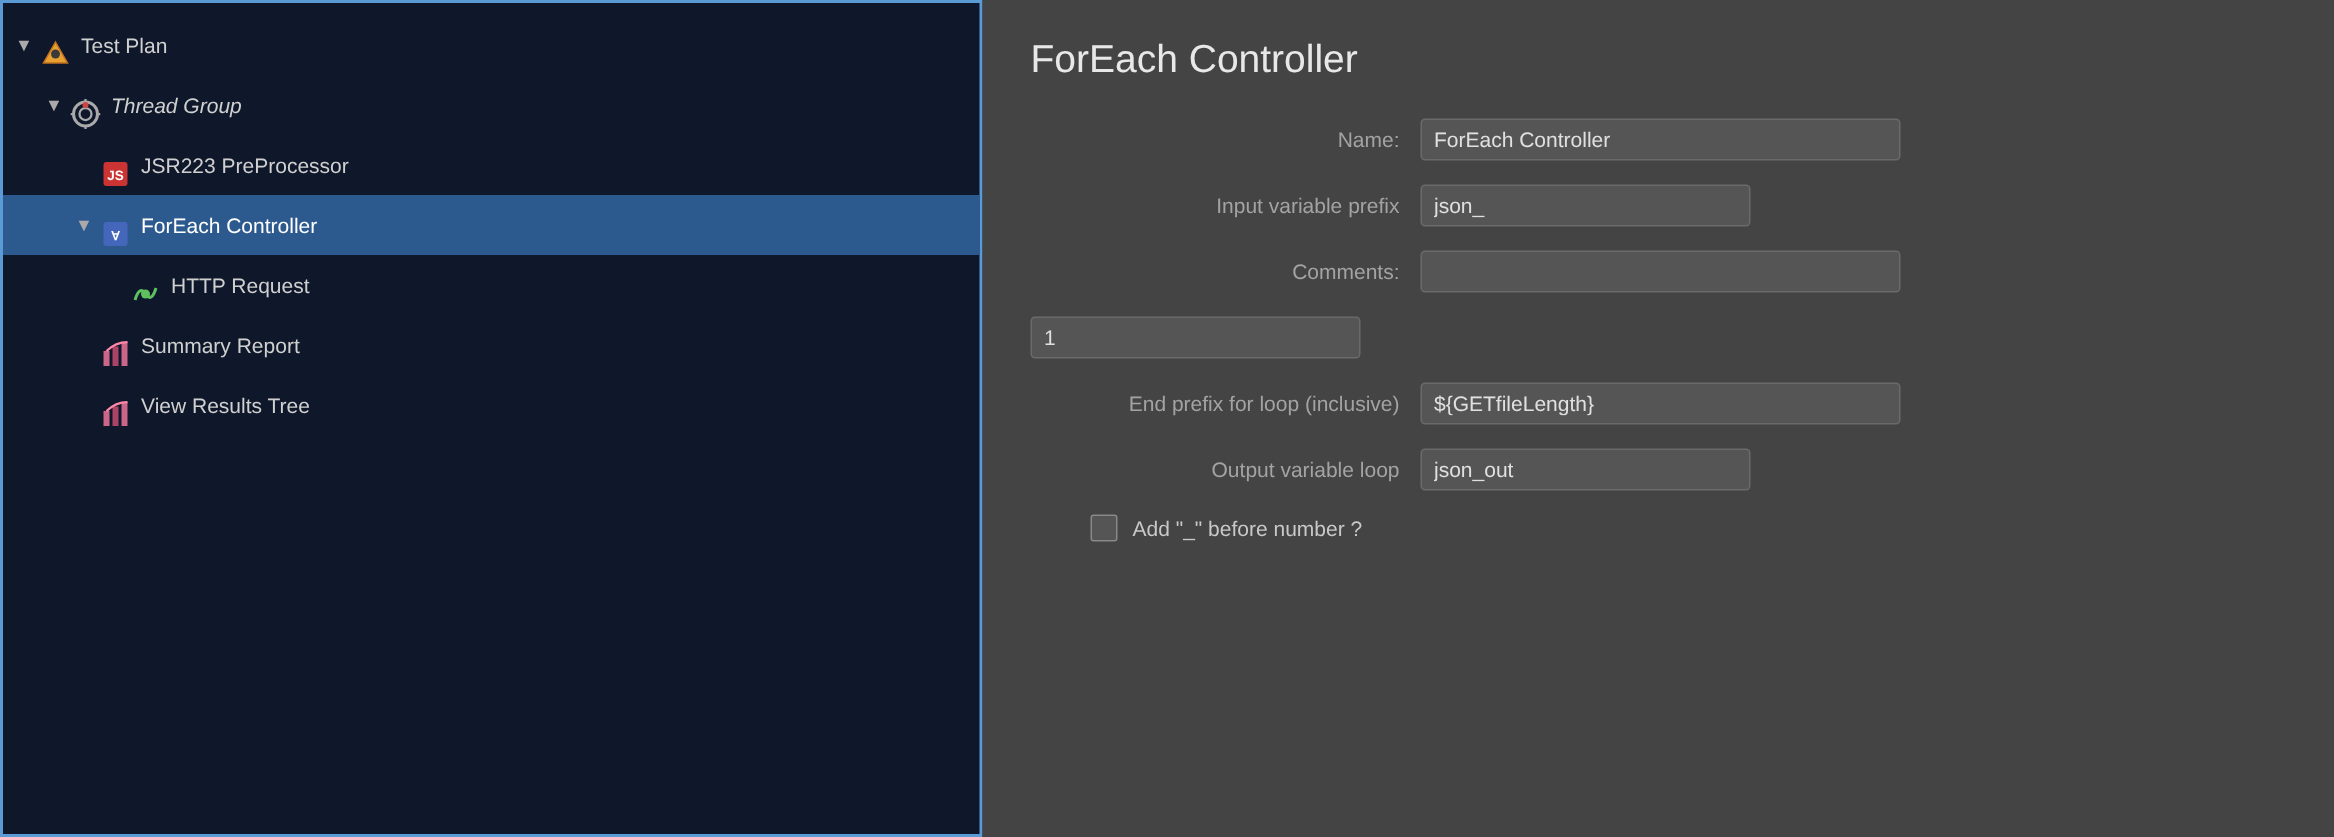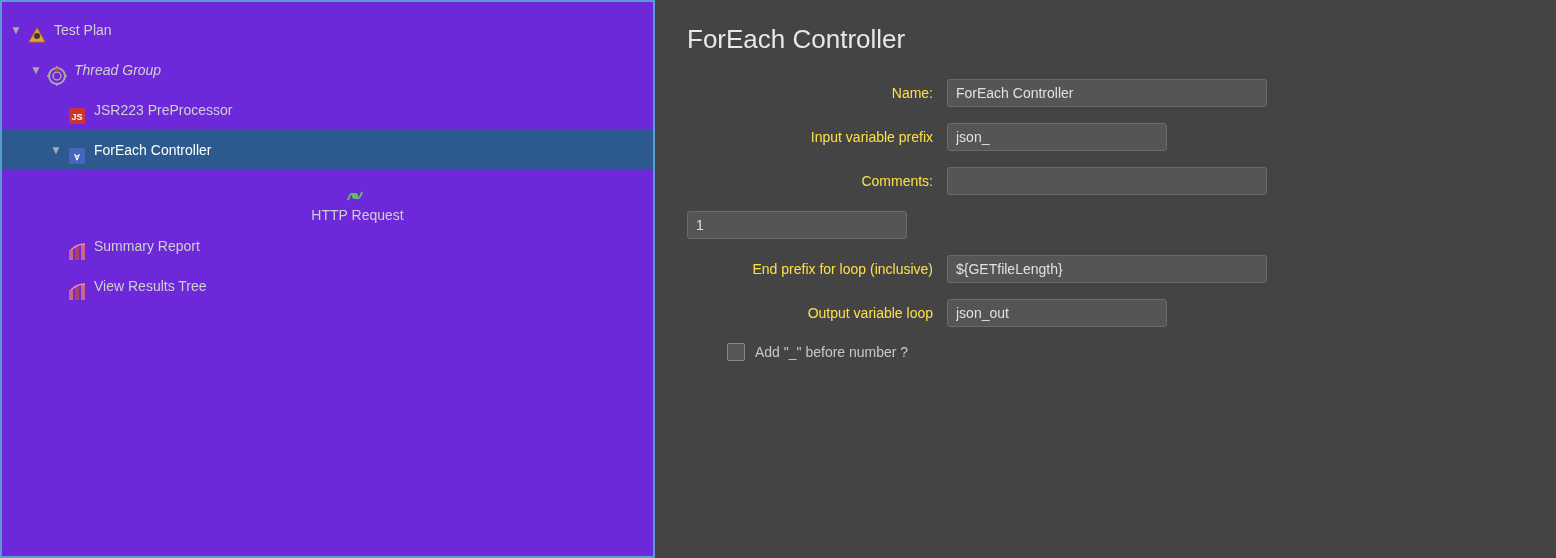--- a/index.html
+++ b/index.html
@@ -10,21 +10,21 @@
       color: #e0e0e0;
       display: flex;
       height: 558px;
       width: 1556px;
       overflow: hidden;
     }
 
     
     .tree-panel {
       width: 655px;
-      background: #6d28d9;
+      background: #0f172a;
       border: 2px solid #5b9bd5;
       flex-shrink: 0;
       padding: 8px 0;
     }
 
     .tree-item {
       display: flex;
       align-items: center;
       padding: 3px 8px;
       cursor: pointer;
@@ -57,21 +57,21 @@
       display: inline-block;
     }
 
     .tree-item .arrow.down::before { content: '▼'; }
     .tree-item .arrow.empty { width: 14px; }
 
     
     .indent-0 { padding-left: 8px; }
     .indent-1 { padding-left: 28px; font-style: italic; }
     .indent-2 { padding-left: 48px; }
-    .indent-3 { padding-left: 68px; flex-direction: column; }
+    .indent-3 { padding-left: 68px; }
 
     
     .form-panel {
       flex: 1;
       background: #444444;
       padding: 24px 32px;
       overflow-y: auto;
     }
 
     .form-title {
@@ -81,21 +81,21 @@
       margin-bottom: 24px;
     }
 
     .form-row {
       display: flex;
       align-items: center;
       margin-bottom: 16px;
     }
 
     .form-label {
-      color: #fde047;
+      color: #a3a3a3;
       font-size: 14px;
       min-width: 260px;
       text-align: right;
       padding-right: 14px;
     }
 
     .form-input {
       background: #555555;
       border: 1px solid #6a6a6a;
       border-radius: 3px;

